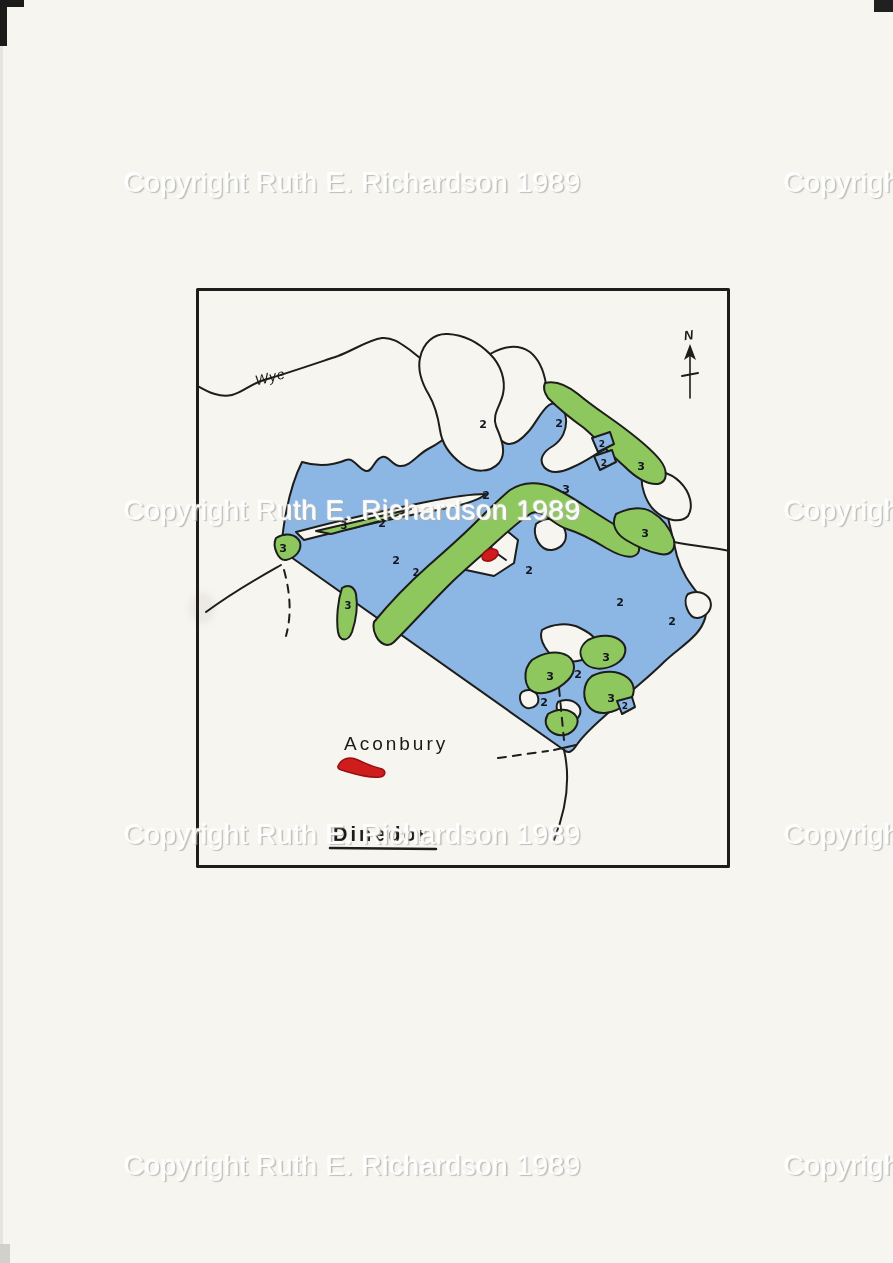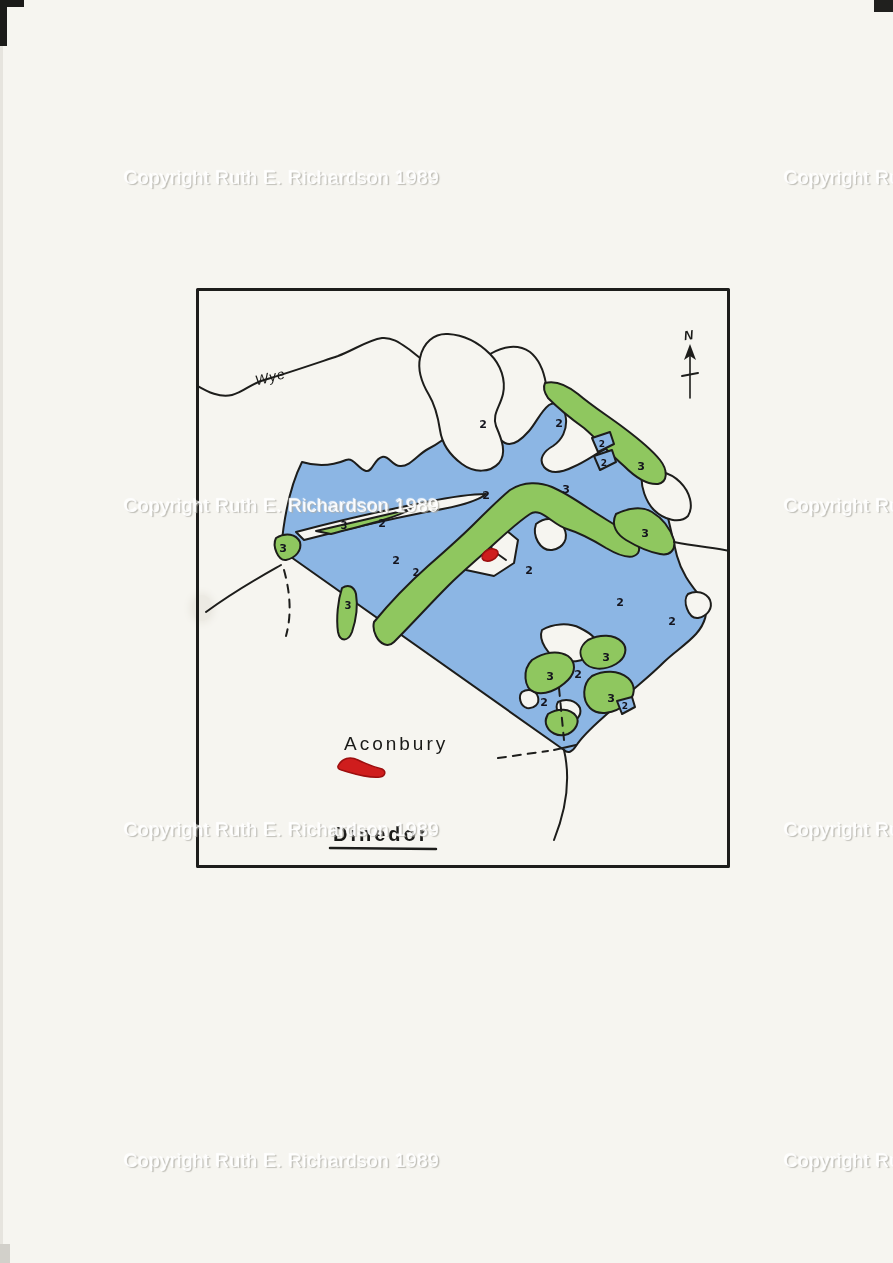--- a/index.html
+++ b/index.html
@@ -12,21 +12,21 @@
   .edge-left{position:absolute;left:0;top:0;width:3px;height:100%;background:#d8d6d0;opacity:.55;}
   .mark-tl-bar{position:absolute;left:0;top:0;width:7px;height:46px;background:#1b1b19;}
   .mark-tl-nub{position:absolute;left:0;top:0;width:24px;height:7px;background:#1b1b19;}
   .mark-tr{position:absolute;left:874px;top:0;width:19px;height:12px;background:#20201e;}
   .mark-bl{position:absolute;left:0;top:1244px;width:10px;height:19px;background:#d2d0ca;}
   .smudge{position:absolute;left:192px;top:595px;width:20px;height:26px;border-radius:50%;
           background:#eceae3;box-shadow:0 0 6px 3px #eceae3;}
   
   .wm{
     position:absolute; white-space:nowrap; pointer-events:none; z-index:6;
-    font-size:19px; letter-spacing:.5px; color:rgba(255,255,255,.93);
+    font-size:28px; letter-spacing:.5px; color:rgba(255,255,255,.93);
     text-shadow:1.4px 1.4px 1px rgba(176,175,167,.8), -1px -1px 1px rgba(255,255,255,.95);
   }
   .map-svg{position:absolute; left:196px; top:288px; z-index:2;}
   .ink{stroke:var(--c-ink,#1d1d1b); stroke-width:2; fill:none; stroke-linecap:round; stroke-linejoin:round;}
   .water{fill:var(--c-water,#8cb6e4); stroke:var(--c-ink,#1d1d1b); stroke-width:2; stroke-linejoin:round;}
   .wood{fill:var(--c-wood,#8fc75f); stroke:var(--c-ink,#1d1d1b); stroke-width:2; stroke-linejoin:round;}
   .clearing{fill:var(--c-paper,#f6f5f0); stroke:var(--c-ink,#1d1d1b); stroke-width:2; stroke-linejoin:round;}
   .redfill{fill:var(--c-red,#cf1d1d); stroke:#9c0f0f; stroke-width:1.5;}
   .maptext{fill:#1a1a18; font-family:"Liberation Sans",sans-serif;}
   .dashed{stroke-dasharray:8 7;}

